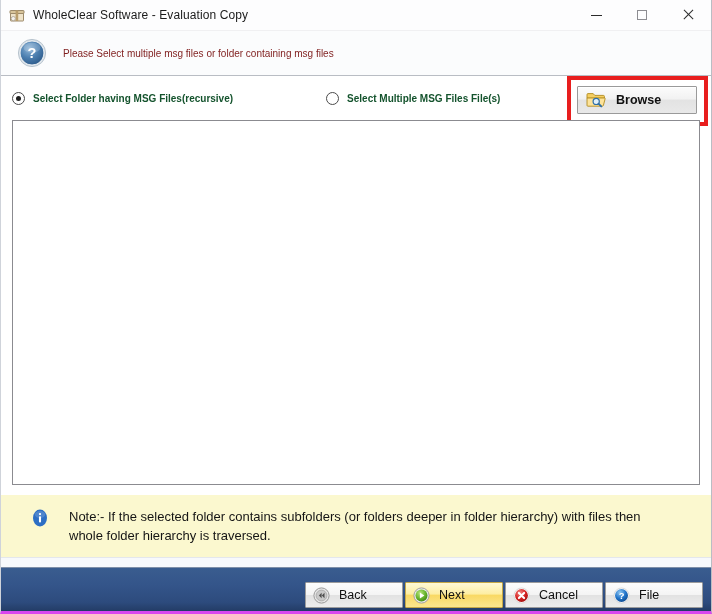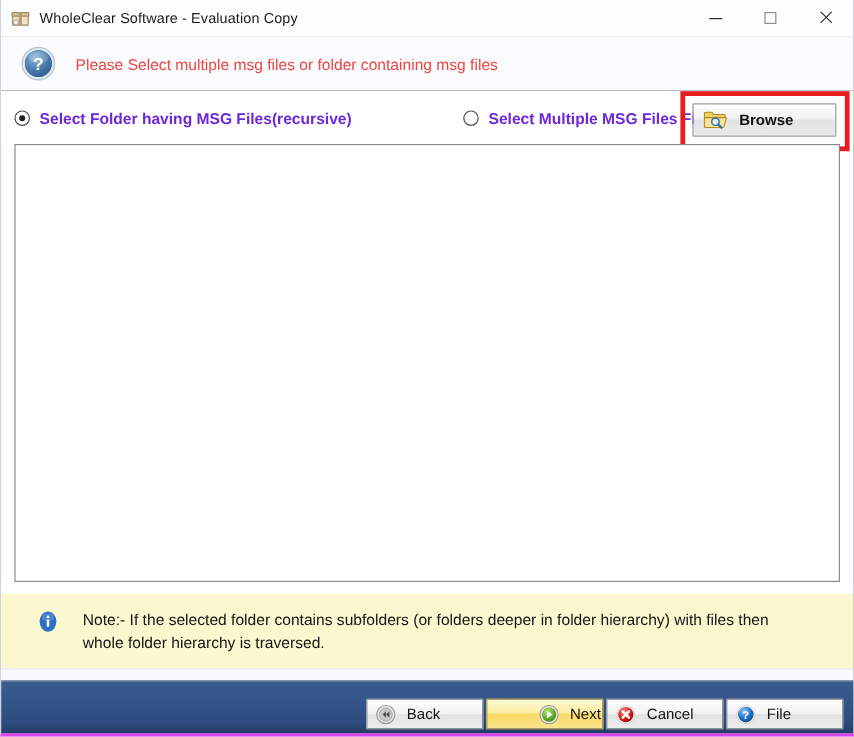--- a/index.html
+++ b/index.html
@@ -112,22 +112,22 @@
     border-bottom: 1px solid #b9bdc4;
   }
   .header-icon {
     margin-left: 16px;
     margin-right: 16px;
     width: 30px;
     height: 30px;
     flex: 0 0 auto;
   }
   .header-text {
-    font-size: 13px;
-    color: #ef4444;
+    font-size: 10px;
+    color: #7f1d1d;
     font-weight: 400;
   }
 
   
   .option-row {
     height: 44px;
     min-height: 44px;
     position: relative;
     display: flex;
     align-items: center;
@@ -153,23 +153,23 @@
   }
   .radio-circle.checked:after {
     content: "";
     position: absolute;
     left: 3px; top: 3px;
     width: 5px; height: 5px;
     border-radius: 50%;
     background: #1e1e1e;
   }
   .radio-label {
-    font-size: 13px;
+    font-size: 10px;
     font-weight: bold;
-    color: #6d28d9;
+    color: #14532d;
     white-space: nowrap;
   }
 
   
   .red-highlight {
     position: absolute;
     left: 566px;
     top: 0px;
     width: 141px;
     height: 50px;
@@ -287,21 +287,20 @@
     border-radius: 1px;
     background: linear-gradient(to bottom, #fdfdfd 0%, #f4f4f4 48%, #e2e2e2 52%, #ededed 100%);
     display: flex;
     align-items: center;
     cursor: default;
     margin-top: 12px;
   }
   .nav-btn.primary {
     background: linear-gradient(to bottom, #fff9d7 0%, #fdeea3 45%, #f9d964 52%, #fbe68f 100%);
     border: 1px solid #c6a847;
-    padding-left: 36px;
   }
   .nav-ico {
     width: 17px;
     height: 17px;
     margin-left: 7px;
     margin-right: 9px;
     flex: 0 0 auto;
   }
   .nav-label {
     font-size: 12.5px;

